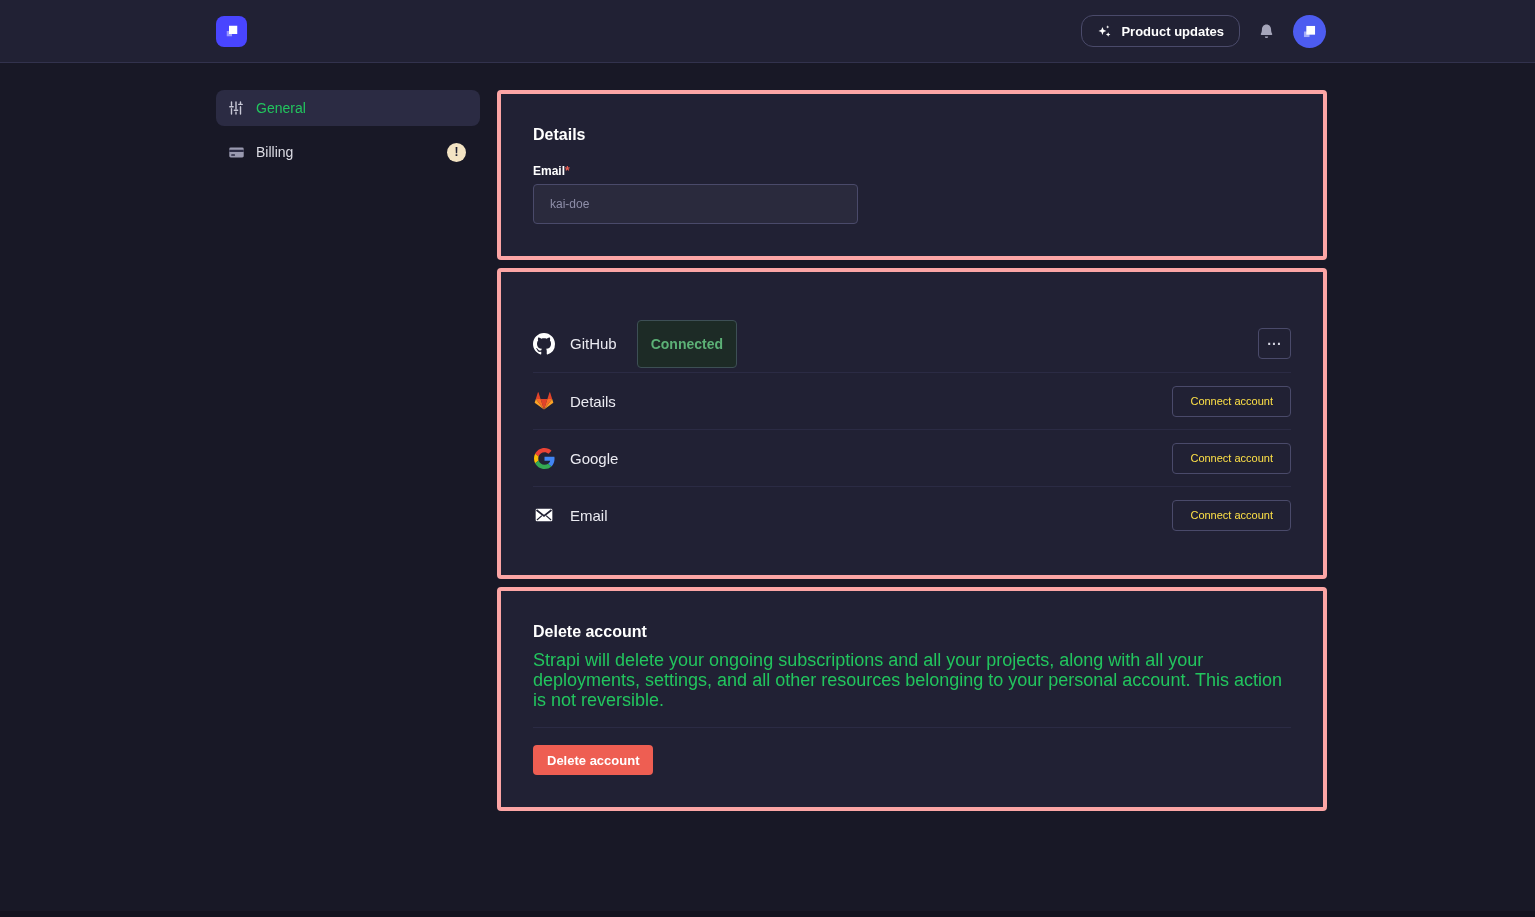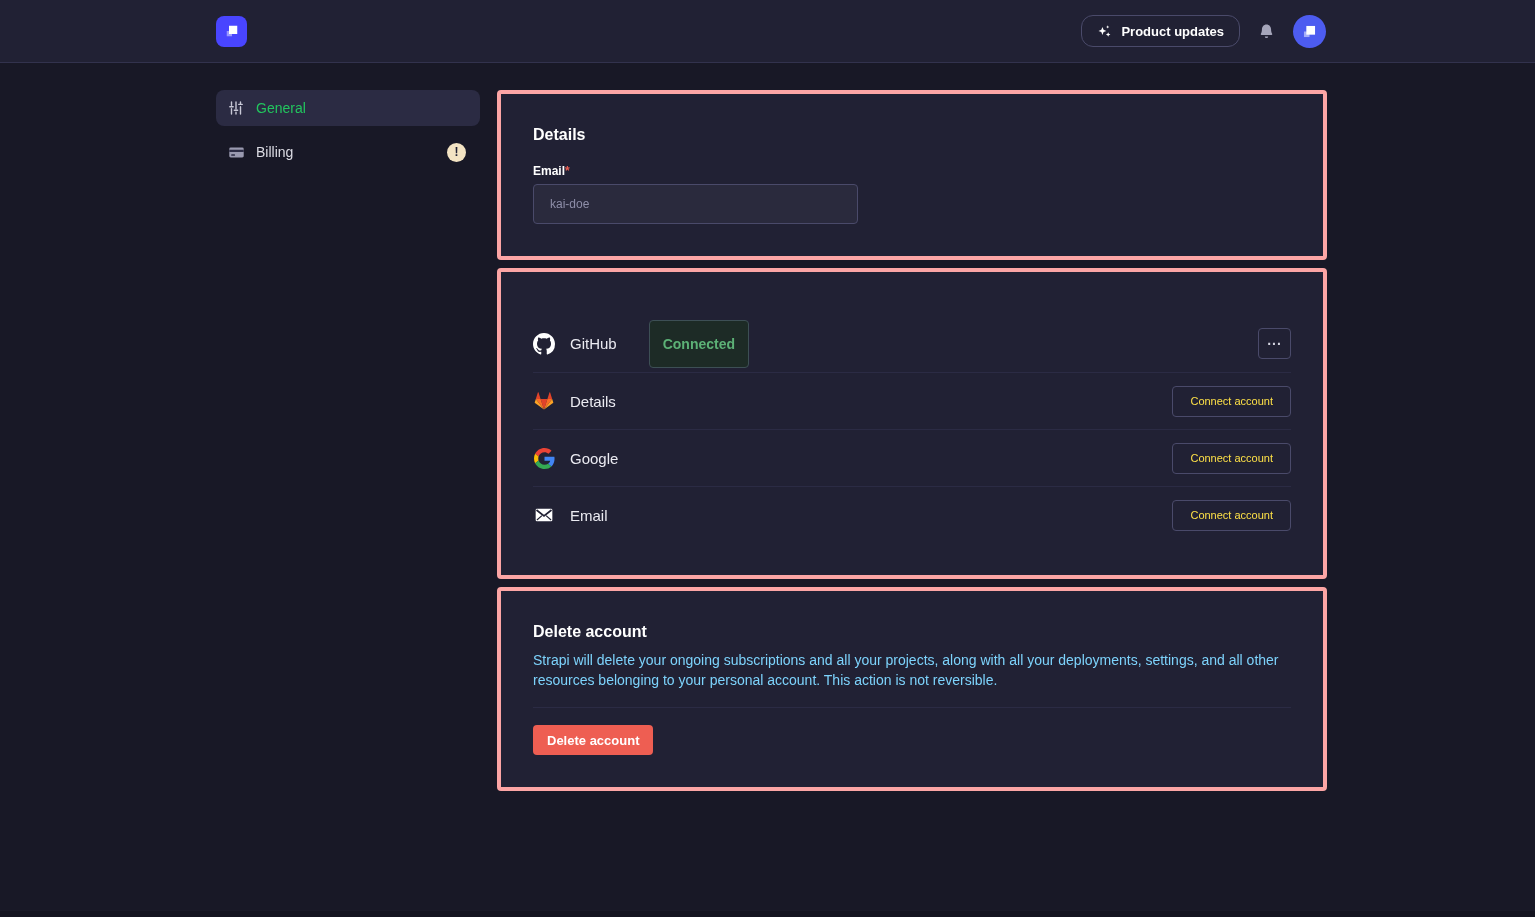--- a/index.html
+++ b/index.html
@@ -125,21 +125,21 @@
   .accounts-list { margin-top:11px; }
   .account-row {
     display:flex; align-items:center;
     height:57px;
     justify-content:flex-end;
   }
   .account-row + .account-row { border-top:1px solid #2b2b44; }
   .provider-icon { width:22px; height:22px; margin-right:15px; display:flex; align-items:center; justify-content:center; }
   .provider-name { color:#eaeaf1; font-size:15px; }
   .status-badge {
-    margin-left:32px;
+    margin-left:20px;
     height:48px; padding:0 13px;
     display:flex; align-items:center;
     background:#1d2b26;
     border:1px solid #3d4f55;
     border-radius:4px;
     color:#5cb176;
     font-size:14px; font-weight:700;
   }
   .row-action { margin-left:auto; }
   .menu-btn {
@@ -163,22 +163,22 @@
     color:#fde047;
     font-family:inherit;
     font-size:11px; font-weight:400;
     cursor:pointer;
   }
 
   
   .delete-desc {
     margin:9px 0 0;
     max-width:782px;
-    color:#7dd3fc;
-    font-size:14px;
+    color:#22c55e;
+    font-size:18px;
     line-height:20px;
   }
   .delete-divider {
     border:none;
     border-top:1px solid #2b2b44;
     margin:17px 0 0;
   }
   .delete-btn {
     margin-top:17px;
     height:30px; padding:0 14px;

